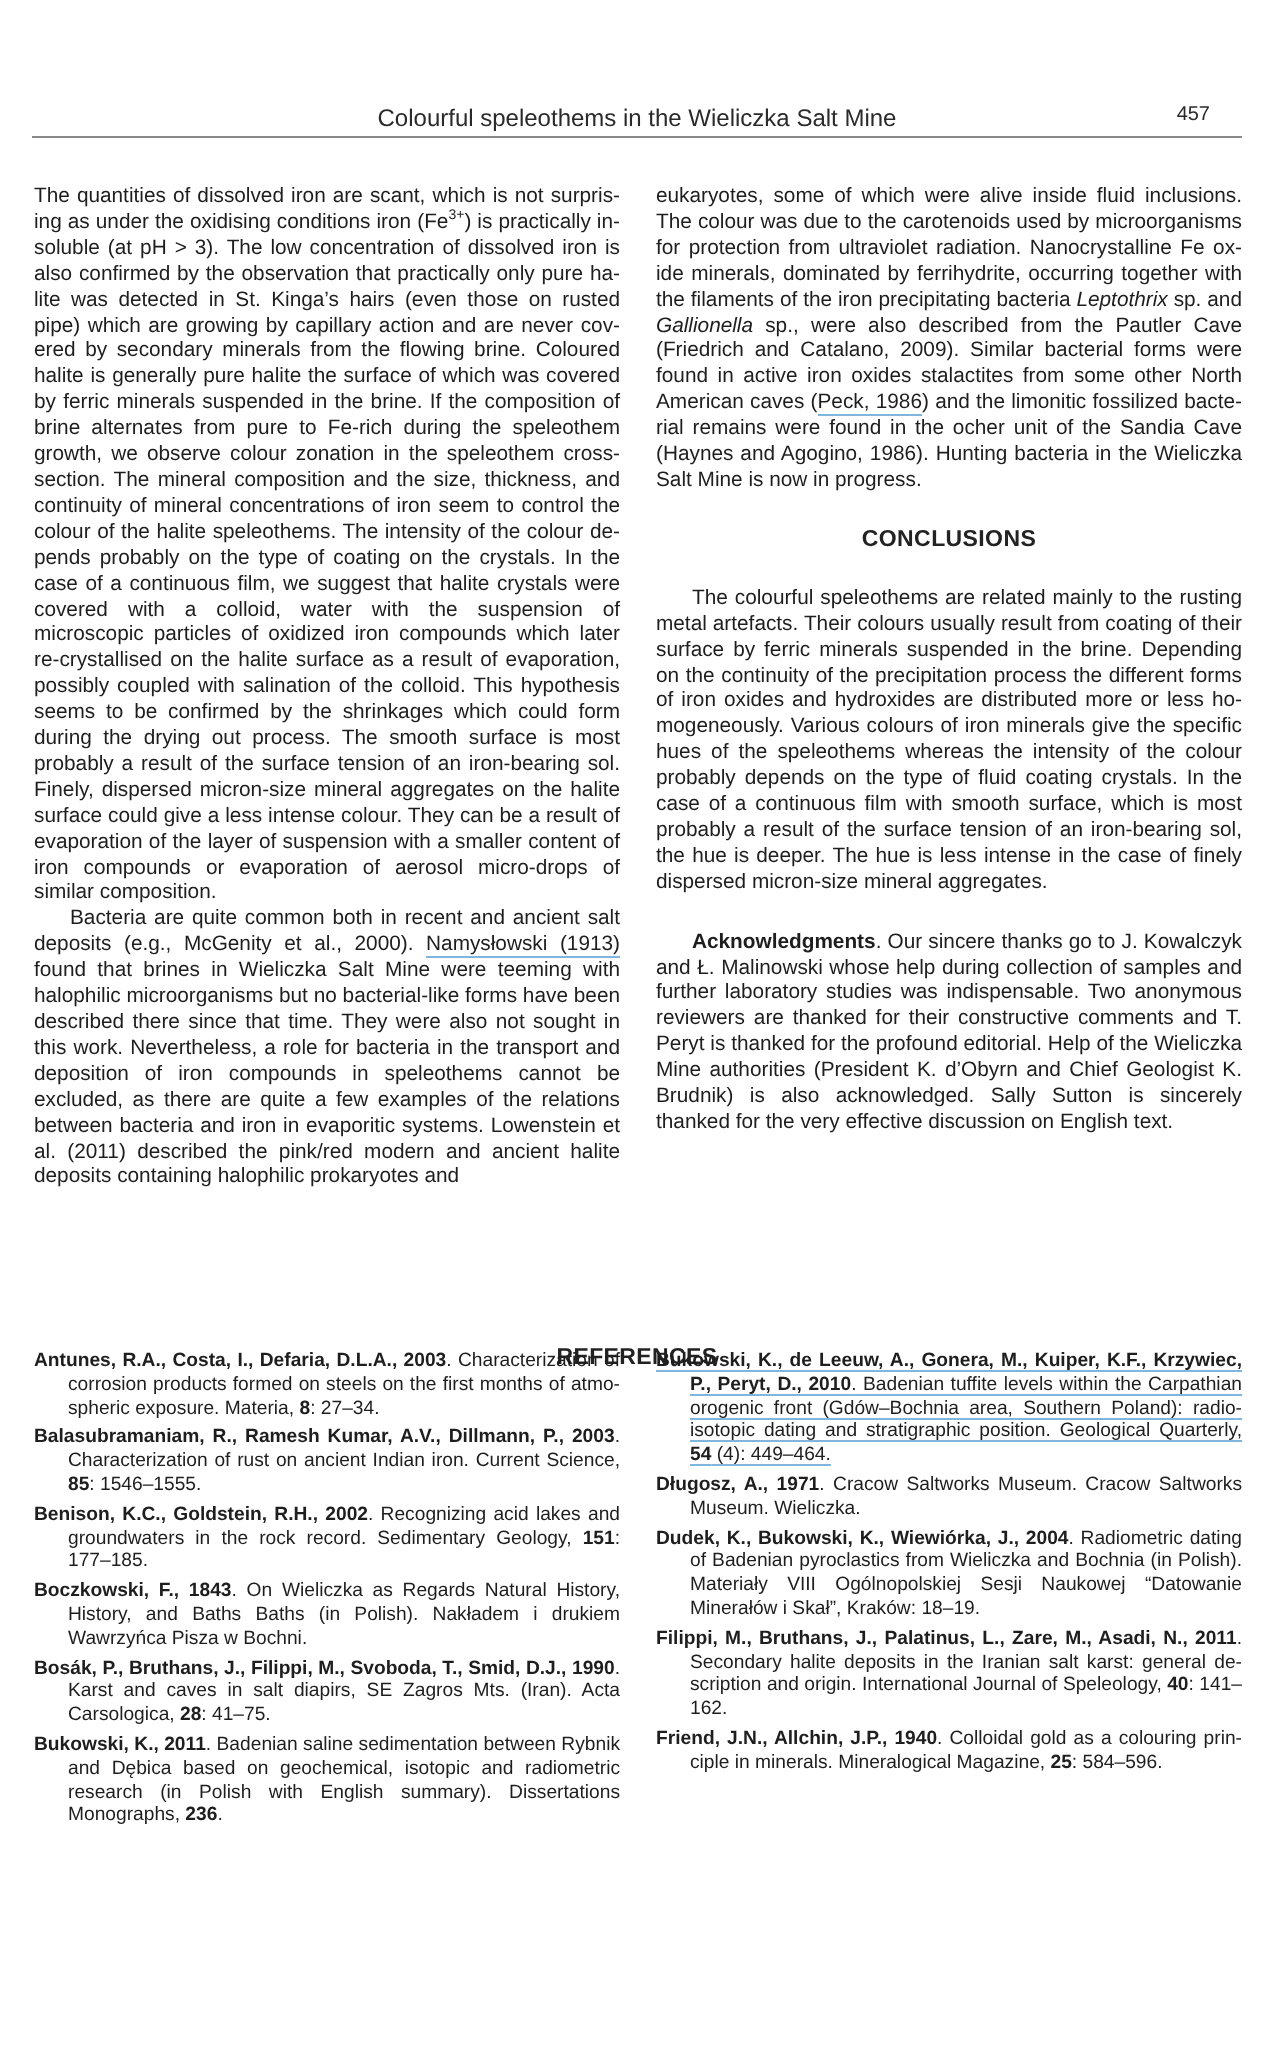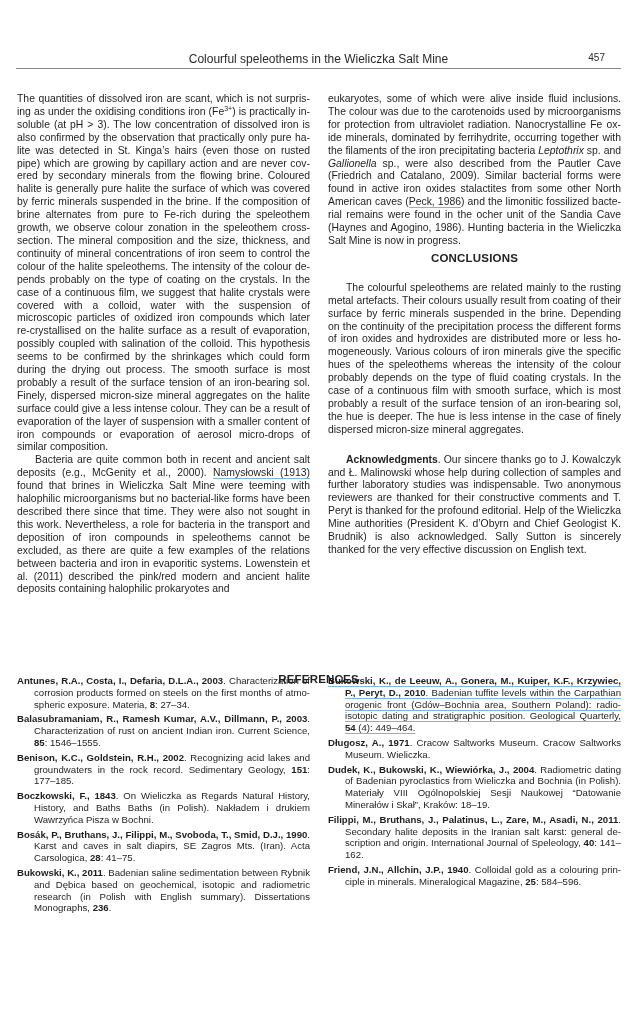--- a/index.html
+++ b/index.html
@@ -13,21 +13,21 @@
 
     .col { position: absolute; font-size: 10.4px; line-height: 12.9px; text-align: justify;
       hyphens: manual; }
     .col p { margin: 0; }
     .col p.indent { text-indent: 18px; }
     .left-col { left: 17px; top: 93px; width: 293px; }
     .right-col { left: 328px; top: 93px; width: 293px; }
 
     .section-title { text-align: center; font-size: 11.5px; margin: 0;
       letter-spacing: 0.2px; color: #222; }
-    .conclusions-title { margin-top: 4px; margin-bottom: 17px; }
+    .conclusions-title { margin-top: 16px; margin-bottom: 17px; }
     .ack { margin-top: 17px !important; }
 
     a.ref-link { color: inherit; text-decoration: none; border-bottom: 1px solid #7fb6dd; }
     b { font-weight: bold; }
     sup { font-size: 7px; line-height: 0; }
 
     .references-title { position: absolute; left: 0; right: 0; top: 638px; margin-top: 35px; }
 
     .refs { position: absolute; top: 675px; width: 293px; font-size: 9.6px; line-height: 11.8px;
       text-align: justify; }

